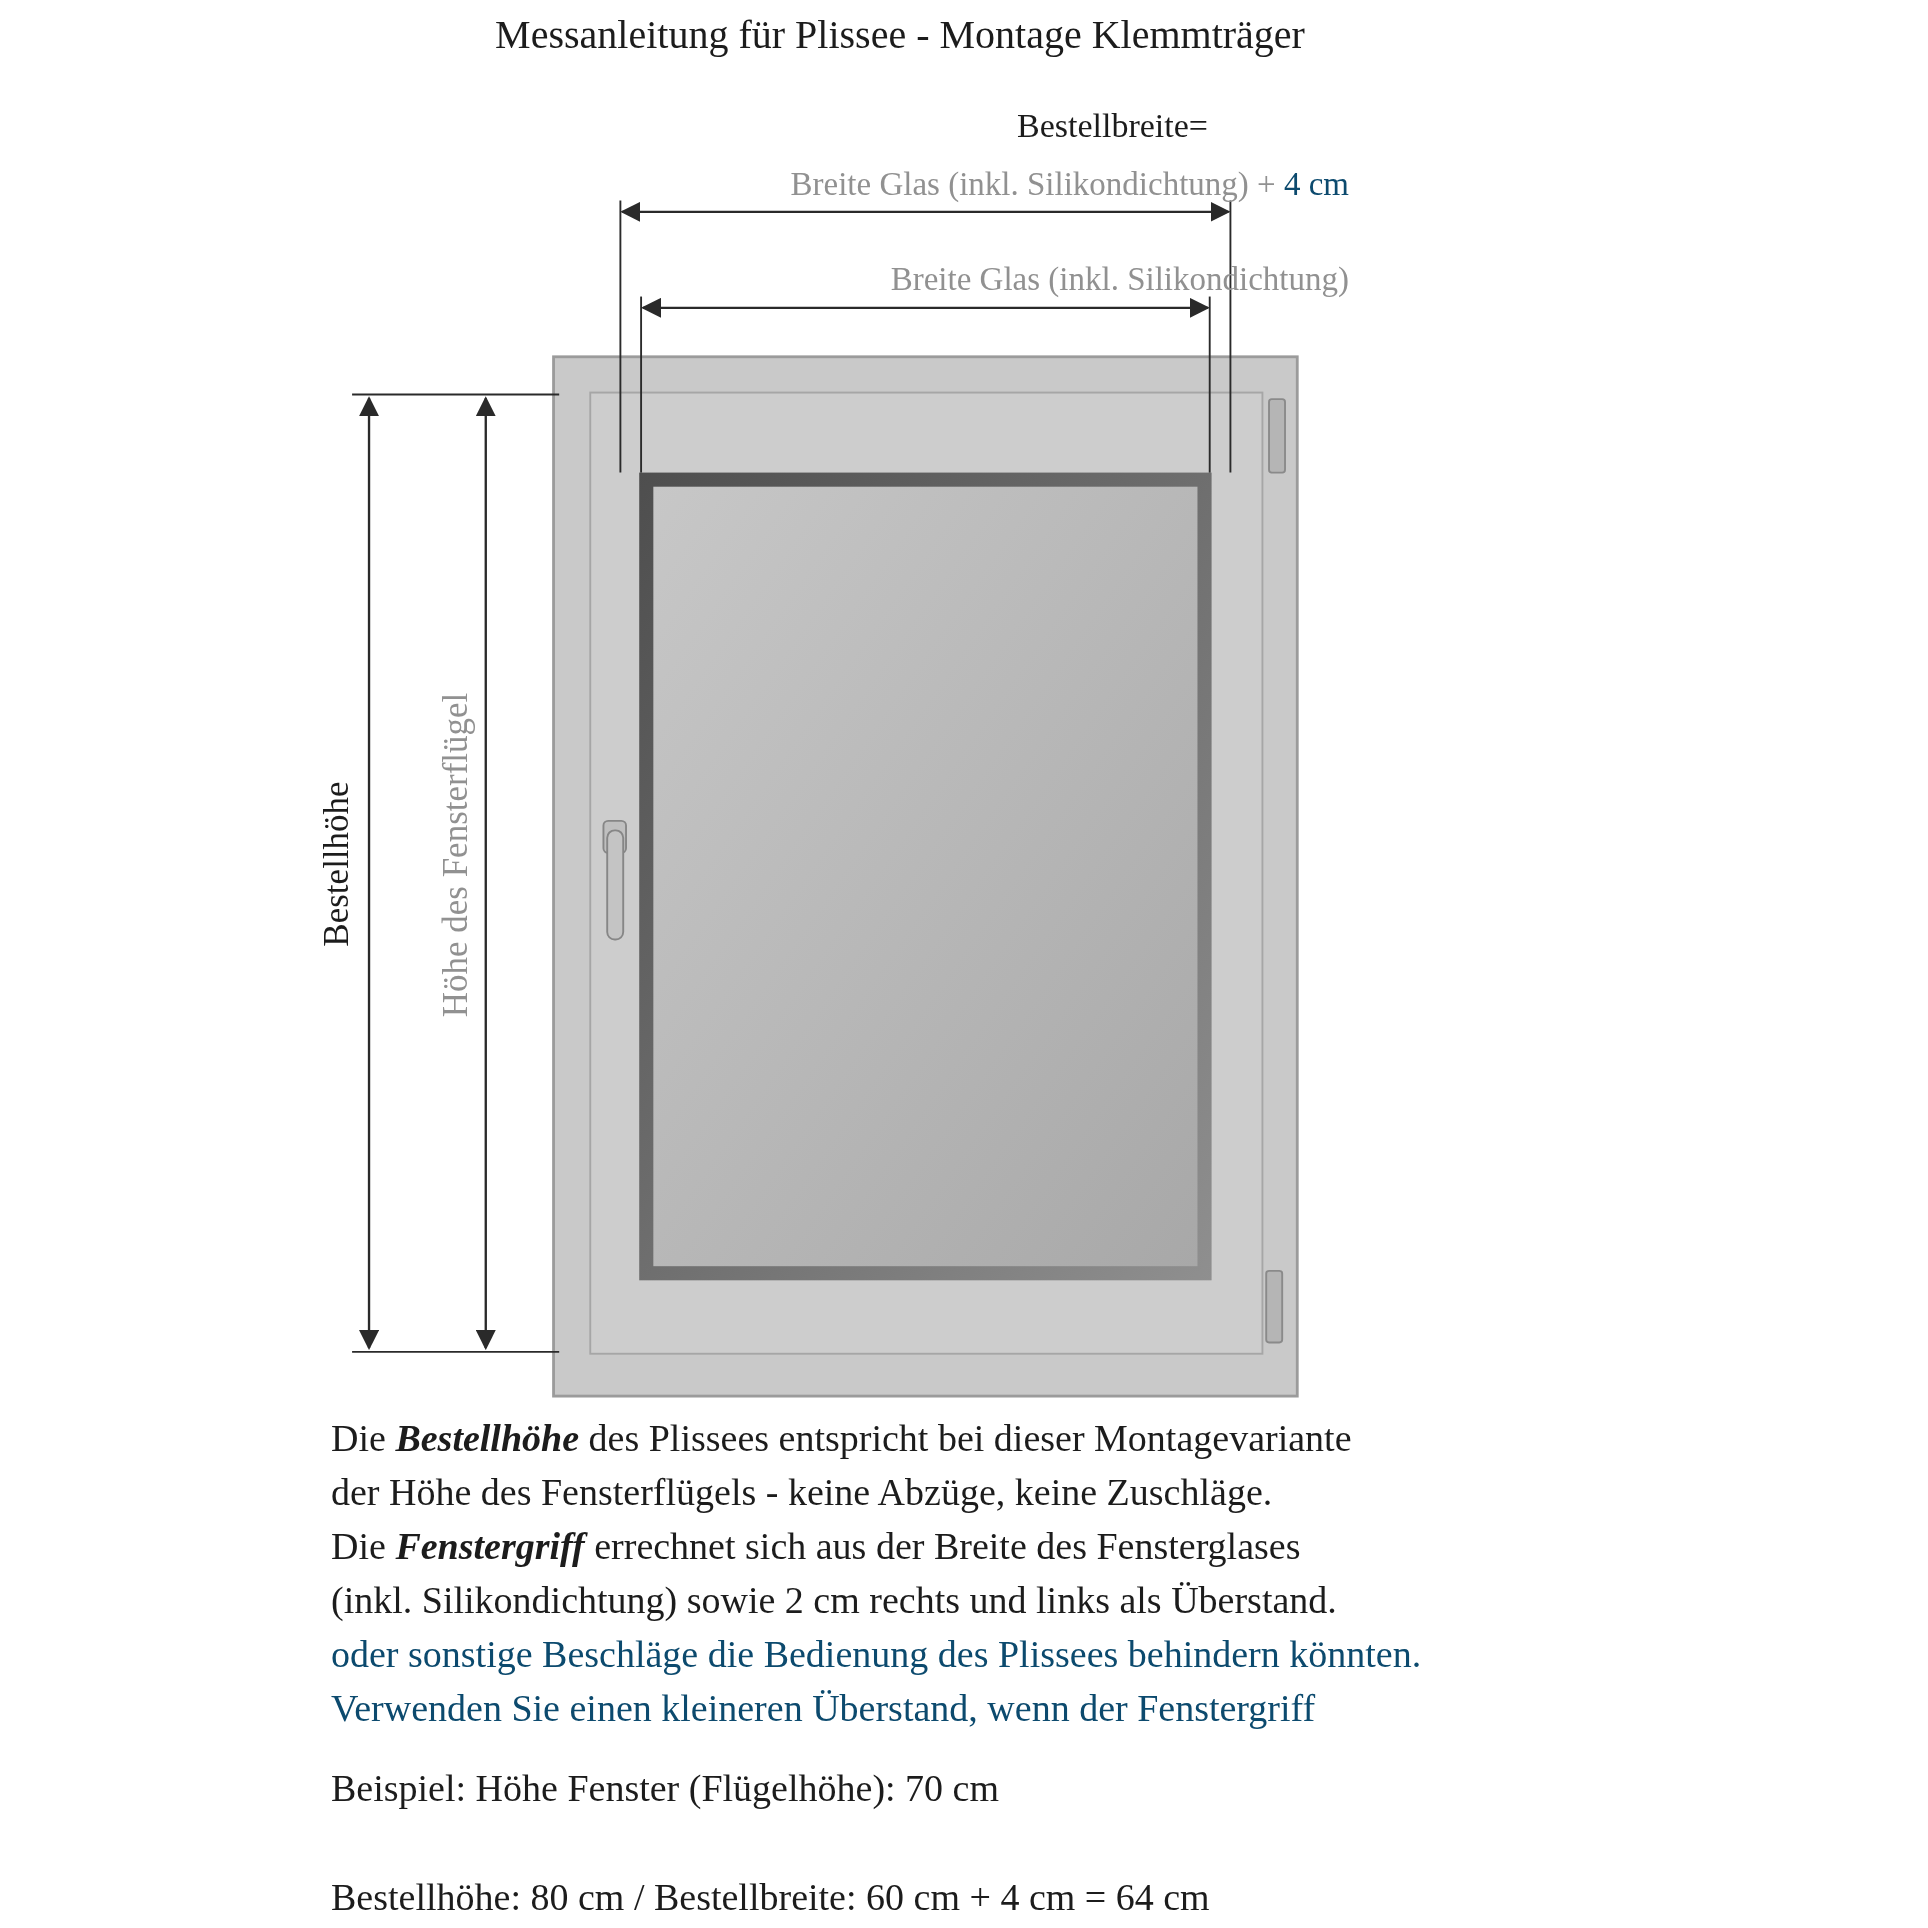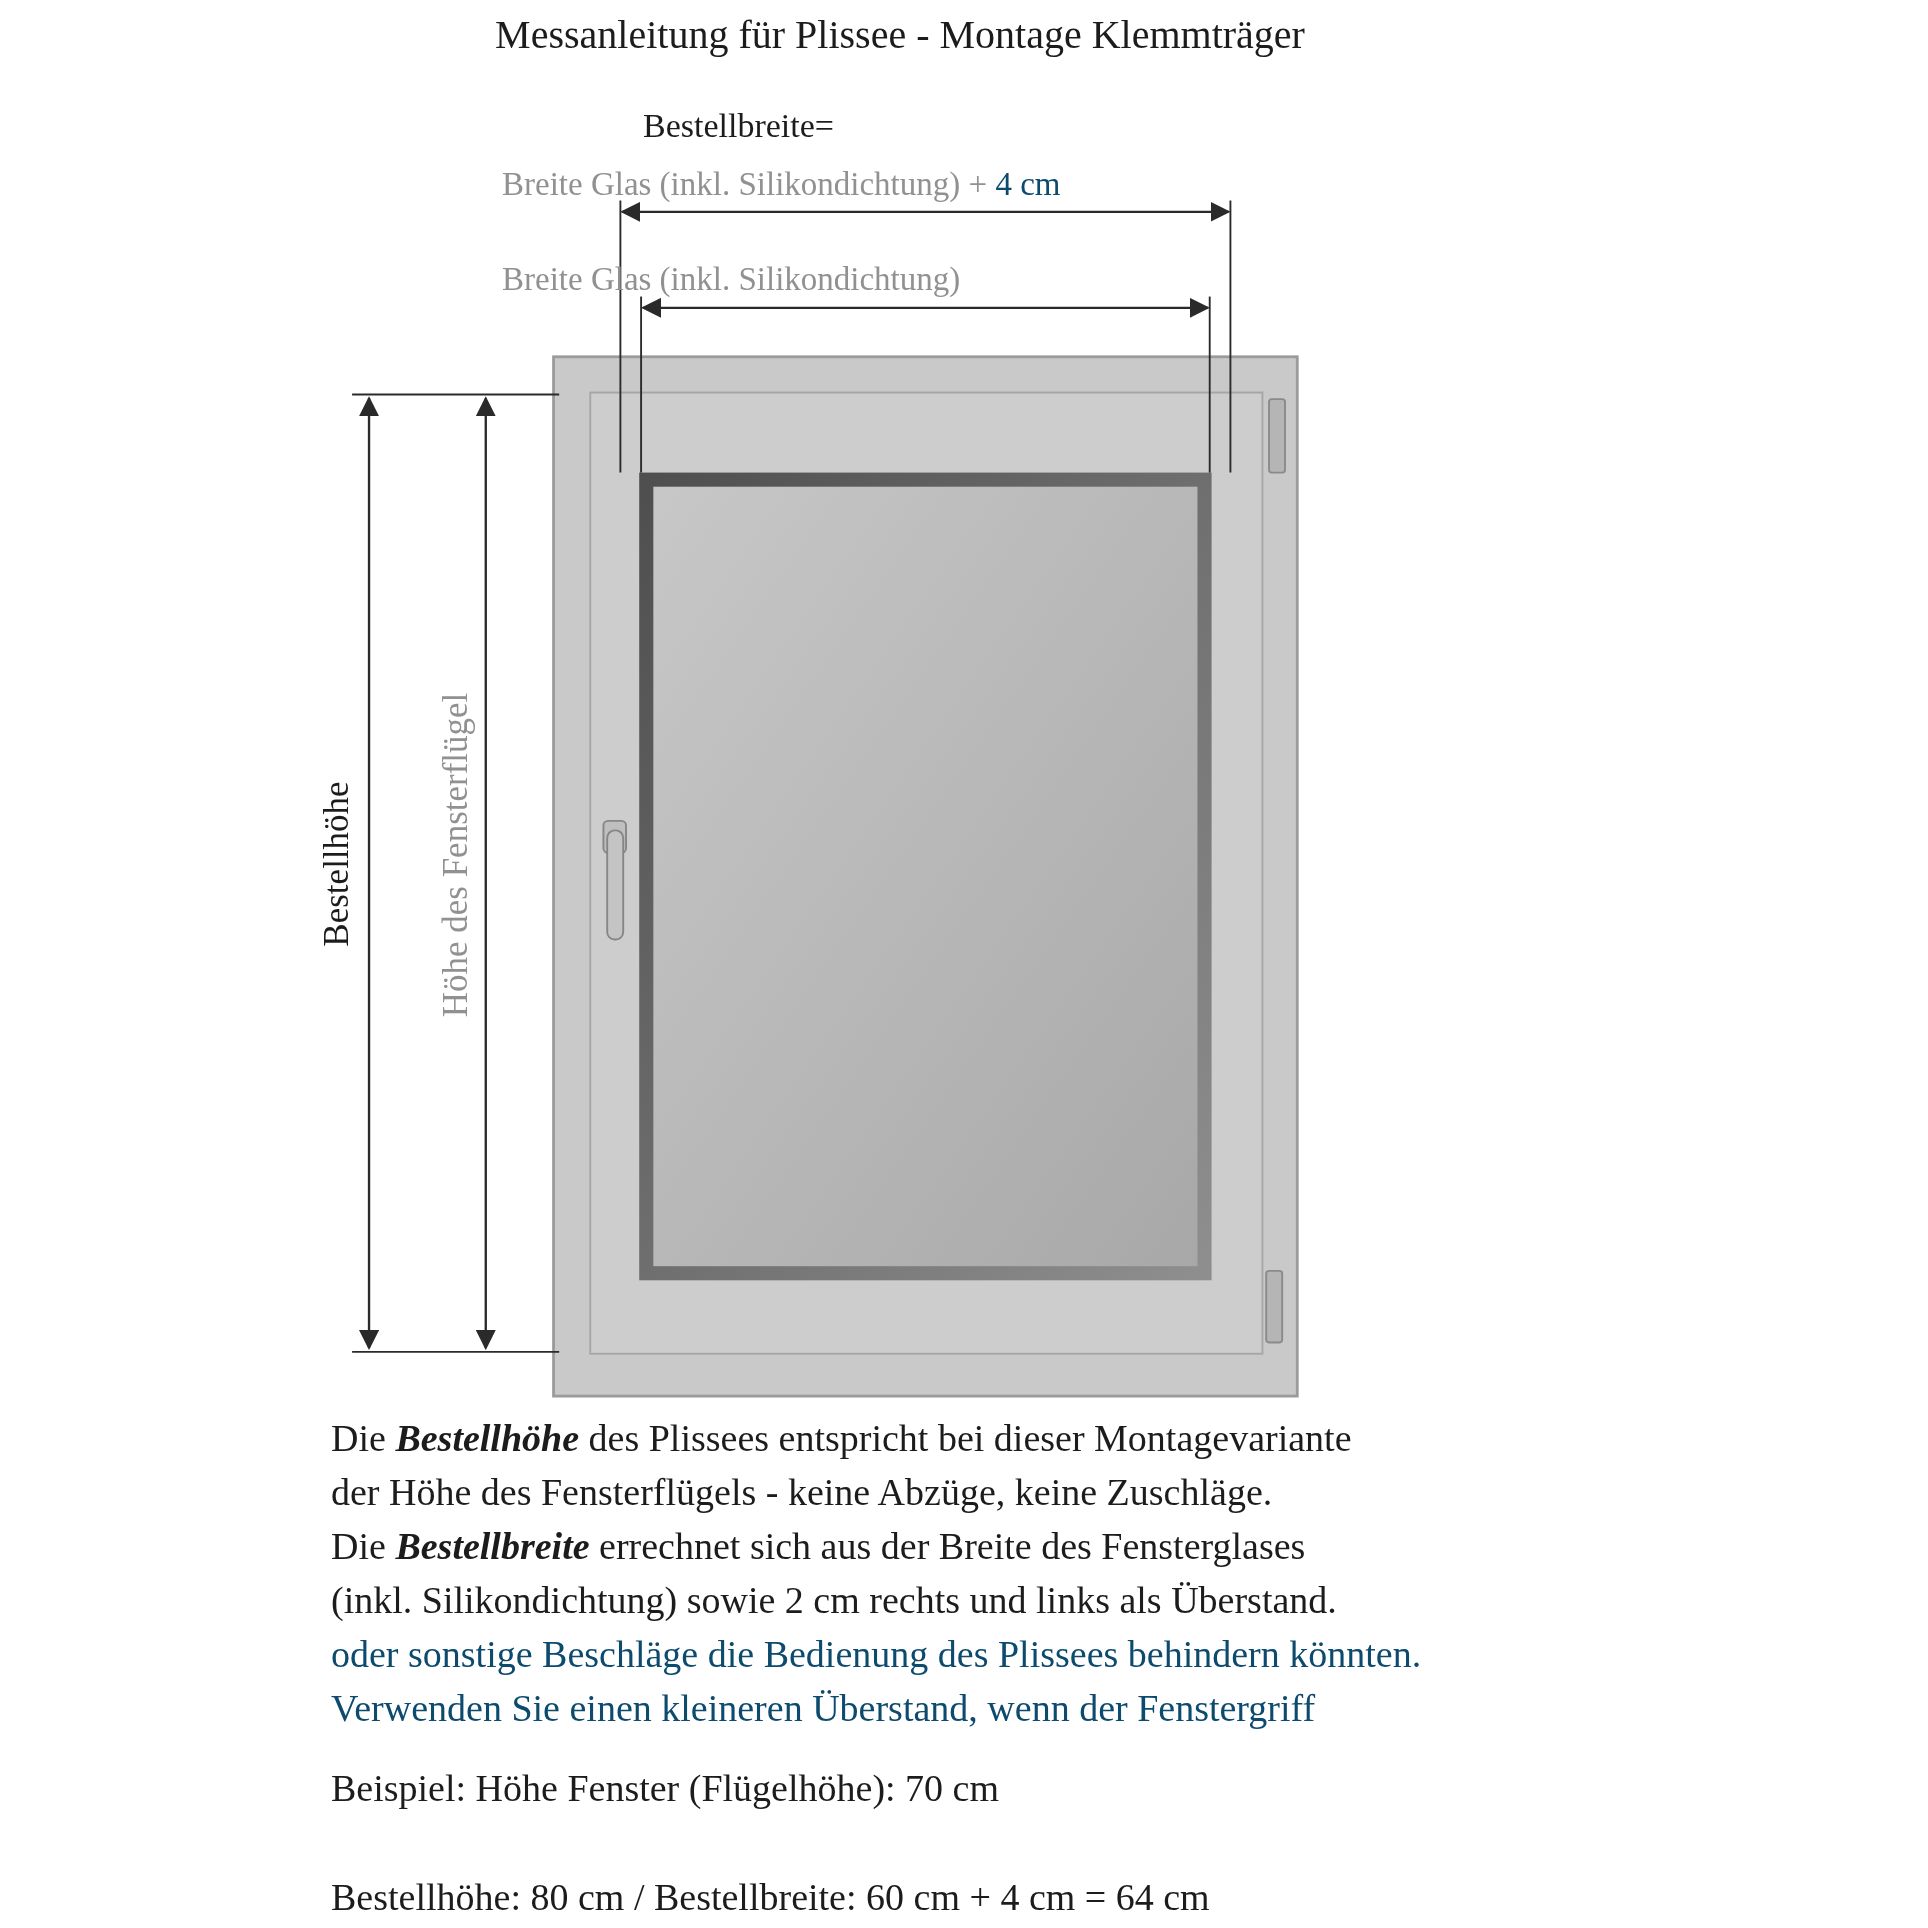--- a/index.html
+++ b/index.html
@@ -1,21 +1,21 @@
 <!DOCTYPE html>
 <html style="font-size:15px"><head>
 <meta charset="utf-8">
 <style>
   html,body{margin:0;padding:0;background:#ffffff;}
   .page{
     position:relative;width:1548px;height:1928px;background:#ffffff;
     font-family:Liberation Serif, serif;color:#1c1c1c;overflow:hidden;
   }
   .abs{position:absolute;white-space:nowrap;}
-  .center{text-align:left;}
+  .center{text-align:right;}
   .gray{color:#919191;}
   .red{color:#0c4a6e;}
   .bi{font-weight:bold;font-style:italic;}
   .title{left:0;top:11.3px;width:1800px;text-align:center;font-size:40px;}
   .dim-label{font-size:33px;}
   .vert{transform:translate(-50%,-50%) rotate(-90deg);transform-origin:center;font-size:35px;}
   .para{left:331px;top:1411px;font-size:38px;line-height:54px;}
   .example-line{font-size:38px;}
   svg{position:absolute;left:0;top:0;}
 </style>
@@ -78,21 +78,21 @@
 
   <div class="abs center dim-label gray" style="left:502px;top:261px;width:847px;">Breite Glas (inkl. Silikondichtung)</div>
 
   <div class="abs vert" style="left:337px;top:864px;">Bestellhöhe</div>
 
   <div class="abs vert gray" style="left:456px;top:855px;">Höhe des Fensterflügel</div>
 
   <div class="abs para">
     <div><span>Die </span><span class="bi">Bestellhöhe</span><span> des Plissees entspricht bei dieser Montagevariante</span></div>
     <div>der Höhe des Fensterflügels - keine Abzüge, keine Zuschläge.</div>
-    <div><span>Die </span><span class="bi">Bestellbreite</span><span> errechnet sich aus der Breite des Fensterglases</span></div>
+    <div><span>Die </span><span class="bi">Fenstergriff</span><span> errechnet sich aus der Breite des Fensterglases</span></div>
     <div>(inkl. Silikondichtung) sowie 2 cm rechts und links als Überstand.</div>
     <div class="red">oder sonstige Beschläge die Bedienung des Plissees behindern könnten.</div>
     <div class="red">Verwenden Sie einen kleineren Überstand, wenn der Fenstergriff</div>
   </div>
 
   <div class="abs example-line" style="left:331px;top:1766px;">Beispiel: Höhe Fenster (Flügelhöhe): 70 cm</div>
   <div class="abs example-line" style="left:331px;top:1875px;">Bestellhöhe: 80 cm / Bestellbreite: 60 cm  + 4 cm = 64 cm</div>
 
 </div>
 

